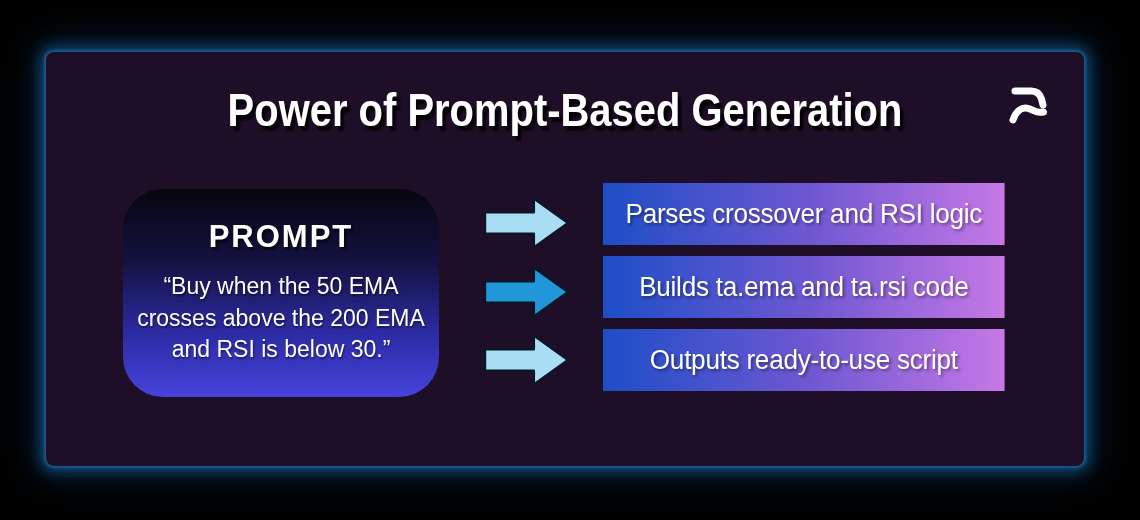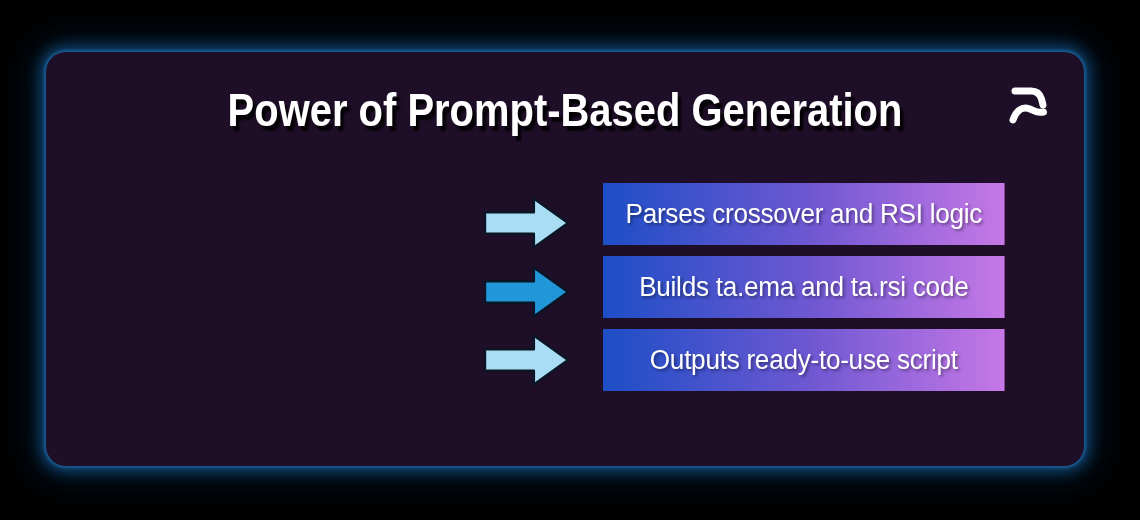--- a/index.html
+++ b/index.html
@@ -15,21 +15,21 @@
     background: var(--background, #000);
     overflow: hidden;
   }
   .panel {
     position: absolute;
     left: 46px;
     top: 52px;
     width: 1038px;
     height: 414px;
     background: var(--panel_bg, #1f0e27);
-    border-radius: 20px;
+    border-radius: 8px;
     box-shadow:
       0 0 3px 2px rgba(25, 95, 150, 0.95),
       0 0 14px 6px rgba(20, 85, 140, 0.75),
       0 0 34px 14px rgba(12, 55, 100, 0.40);
   }
   .title {
     position: absolute;
     left: 0;
     top: 30px;
     width: 100%;
@@ -129,20 +129,24 @@
 
     <h1 class="title">Power of Prompt-Based Generation</h1>
 
     <div class="logo">
       <svg viewBox="0 0 44 44" fill="none">
         <path d="M8 11 H24 C30 11 33 14 34.5 19 L36 25" stroke="#ffffff" stroke-width="7" stroke-linecap="round" fill="none"></path>
         <path d="M6 40 C9 31 15 26.5 21.5 28.5 C27.5 30.5 29.5 33.5 36.5 32" stroke="#ffffff" stroke-width="7" stroke-linecap="round" fill="none"></path>
       </svg>
     </div>
 
+    <div class="prompt-card">
+      <div class="prompt-heading">PROMPT</div>
+      <div class="prompt-body">“Buy when the 50 EMA crosses above the 200 EMA and RSI is below 30.”</div>
+    </div>
 
     <svg class="arrow arrow-1 light" viewBox="0 0 90 58">
       <polygon points="2,18 52,18 52,4 87,29 52,54 52,40 2,40"></polygon>
     </svg>
     <svg class="arrow arrow-2 dark" viewBox="0 0 90 58">
       <polygon points="2,18 52,18 52,4 87,29 52,54 52,40 2,40"></polygon>
     </svg>
     <svg class="arrow arrow-3 light" viewBox="0 0 90 58">
       <polygon points="2,18 52,18 52,4 87,29 52,54 52,40 2,40"></polygon>
     </svg>

